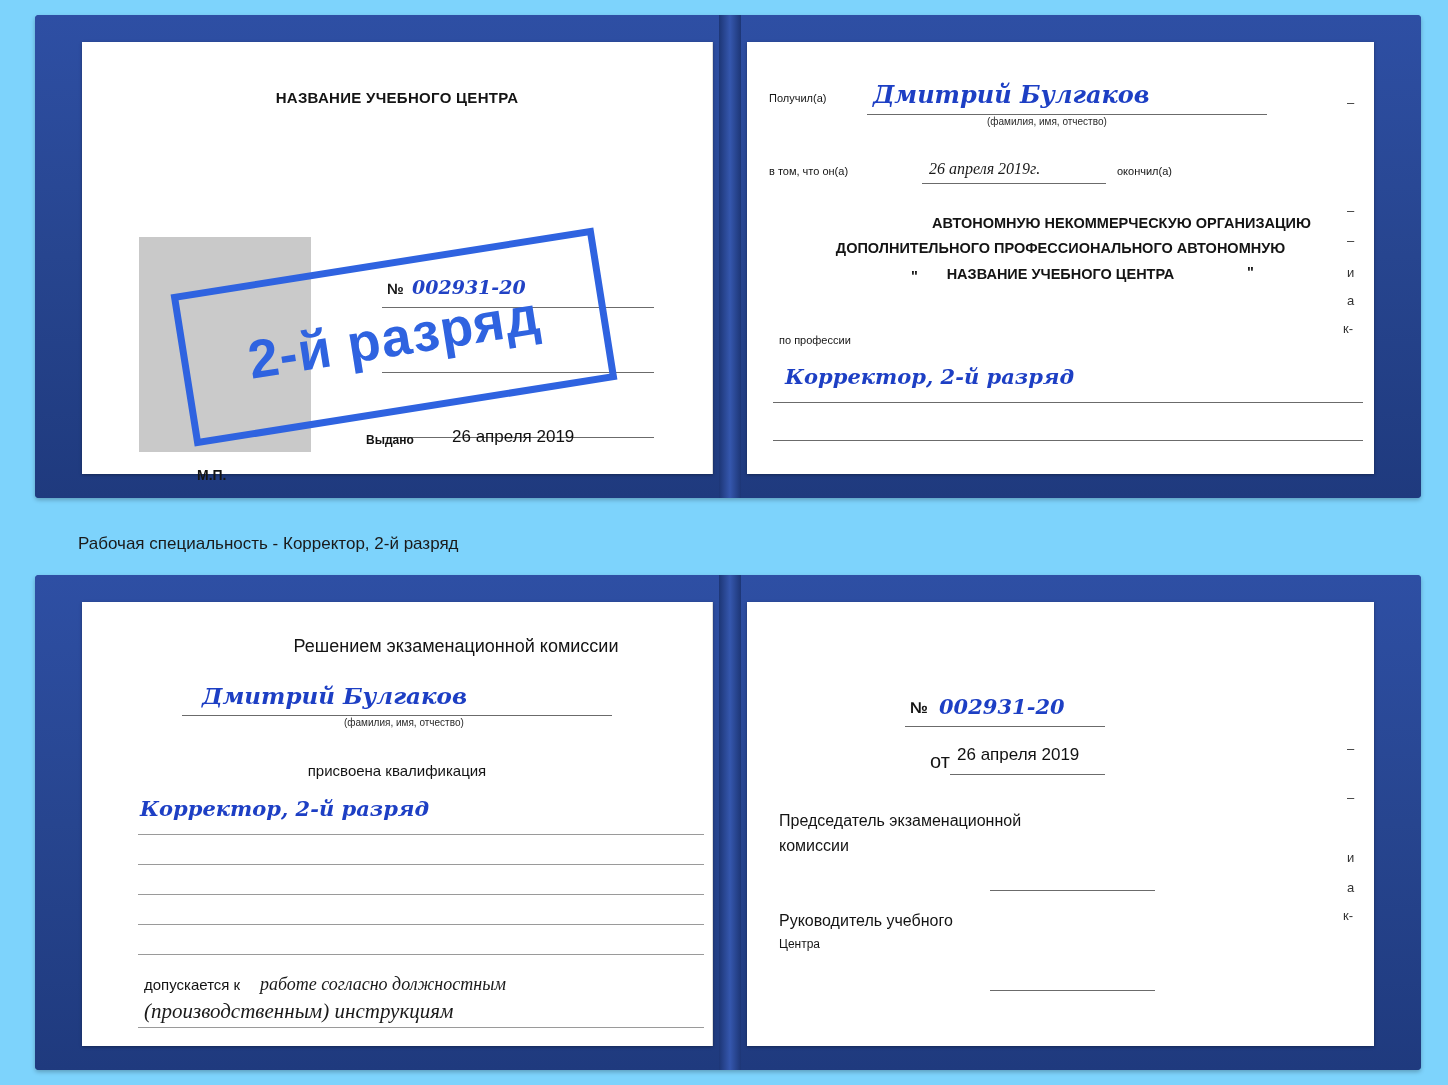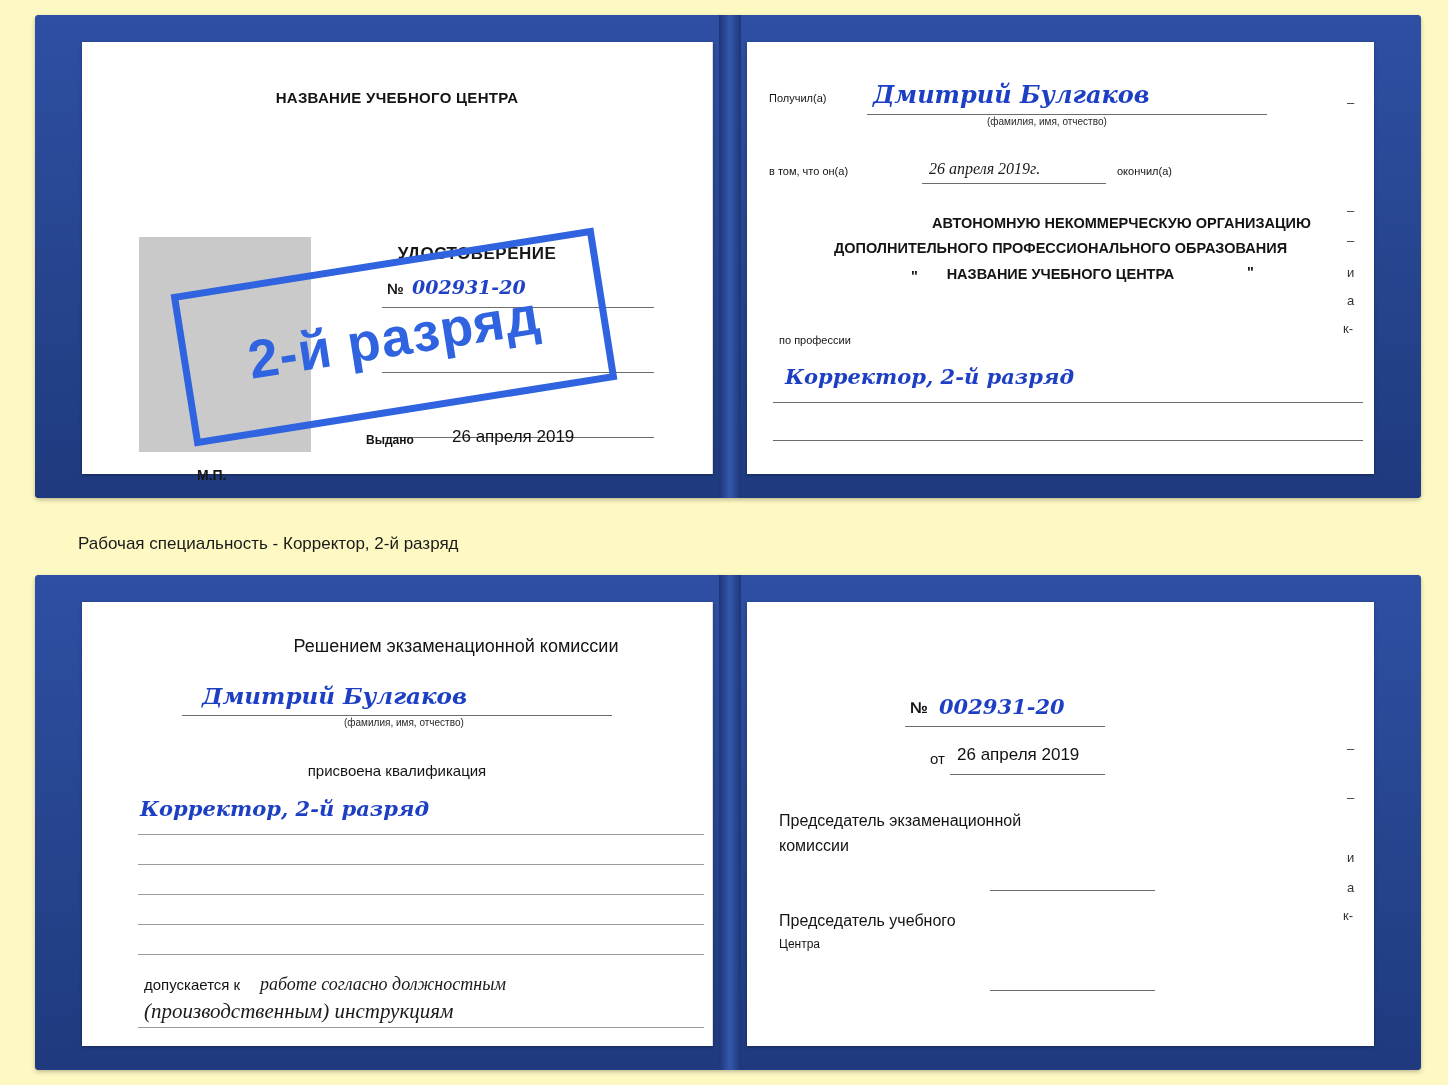--- a/index.html
+++ b/index.html
@@ -6,21 +6,21 @@
     margin: 0;
     padding: 0;
     background: #ffffff;
     font-family: "Liberation Sans", sans-serif;
   }
   #page {
     position: relative;
     width: 1448px;
     height: 1085px;
     overflow: hidden;
-    background: #fef9c3;
+    background: #7dd3fc;
   }
 
   
   .book {
     position: absolute;
     background: #2b4a9b;
     border-radius: 4px;
     box-shadow: 0 2px 4px rgba(0,0,0,0.25);
   }
   .book-inner {
@@ -129,21 +129,20 @@
 
   <div class="book" style="left:35px; top:15px; width:1386px; height:483px;">
     <div class="book-inner"></div>
     <div class="spine" style="left:684px; width:22px;"></div>
 
     <div class="page-sheet left" style="left:47px; top:27px; width:630px; height:432px;">
       <div class="lbl b t-center" style="left:0; top:47px; width:630px; font-size:15px; letter-spacing:0.3px;">НАЗВАНИЕ УЧЕБНОГО ЦЕНТРА</div>
 
       <div class="photo-box" style="left:57px; top:195px; width:172px; height:215px;"></div>
 
-      <div class="lbl b t-center" style="left:230px; top:202px; width:330px; font-size:17px; letter-spacing:0.5px;">УДОСТОВЕРЕНИЕ</div>
 
       <div class="lbl b" style="left:305px; top:238px; font-size:15px;">№</div>
       <div class="hand" style="left:330px; top:234px; font-size:19px;">002931-20</div>
       <div class="rule" style="left:300px; top:265px; width:272px;"></div>
 
       <div class="rule" style="left:300px; top:330px; width:272px;"></div>
       <div class="rule" style="left:300px; top:395px; width:272px;"></div>
 
       <div class="lbl b" style="left:284px; top:391px; font-size:12px;">Выдано</div>
       <div class="typed" style="left:370px; top:385px; font-size:17px;">26 апреля 2019</div>
@@ -156,21 +155,21 @@
       <div class="hand" style="left:126px; top:38px; font-size:24px;">Дмитрий Булгаков</div>
       <div class="rule" style="left:120px; top:72px; width:400px;"></div>
       <div class="tiny" style="left:240px; top:74px;">(фамилия, имя, отчество)</div>
 
       <div class="lbl" style="left:22px; top:123px;">в том, что он(а)</div>
       <div class="hand-dark" style="left:182px; top:118px; font-size:16px;">26 апреля 2019г.</div>
       <div class="rule" style="left:175px; top:141px; width:184px;"></div>
       <div class="lbl" style="left:370px; top:123px;">окончил(а)</div>
 
       <div class="lbl b t-center" style="left:0; top:173px; width:749px; font-size:14.5px;">АВТОНОМНУЮ НЕКОММЕРЧЕСКУЮ ОРГАНИЗАЦИЮ</div>
-      <div class="lbl b t-center" style="left:0; top:198px; width:627px; font-size:14.5px;">ДОПОЛНИТЕЛЬНОГО ПРОФЕССИОНАЛЬНОГО ОБРАЗОВАНИЯ</div>
+      <div class="lbl b t-center" style="left:0; top:198px; width:627px; font-size:14.5px;">ДОПОЛНИТЕЛЬНОГО ПРОФЕССИОНАЛЬНОГО АВТОНОМНУЮ</div>
       <div class="lbl b" style="left:164px; top:226px; font-size:14.5px;">"</div>
       <div class="lbl b t-center" style="left:0; top:224px; width:627px; font-size:14.5px;">НАЗВАНИЕ УЧЕБНОГО ЦЕНТРА</div>
       <div class="lbl b" style="left:500px; top:222px; font-size:14.5px;">"</div>
 
       <div class="lbl" style="left:32px; top:292px;">по профессии</div>
       <div class="hand" style="left:38px; top:322px; font-size:21px;">Корректор, 2-й разряд</div>
       <div class="rule" style="left:26px; top:360px; width:590px;"></div>
       <div class="rule" style="left:26px; top:398px; width:590px;"></div>
     </div>
 
@@ -214,29 +213,29 @@
       <div class="hand-dark" style="left:62px; top:397px; font-size:21px;">(производственным) инструкциям</div>
       <div class="rule light" style="left:56px; top:425px; width:566px;"></div>
     </div>
 
     <div class="page-sheet" style="left:712px; top:27px; width:627px; height:444px;">
 
       <div class="lbl b" style="left:163px; top:97px; font-size:16px;">№</div>
       <div class="hand" style="left:192px; top:92px; font-size:21px;">002931-20</div>
       <div class="rule" style="left:158px; top:124px; width:200px;"></div>
 
-      <div class="lbl" style="left:183px; top:148px; font-size:15px;">от</div>
+      <div class="lbl" style="left:183px; top:148px; font-size:20px;">от</div>
       <div class="typed" style="left:210px; top:143px; font-size:17px;">26 апреля 2019</div>
       <div class="rule" style="left:203px; top:172px; width:155px;"></div>
 
       <div class="lbl" style="left:32px; top:210px; font-size:16px;">Председатель экзаменационной</div>
       <div class="lbl" style="left:32px; top:235px; font-size:16px;">комиссии</div>
       <div class="rule" style="left:243px; top:288px; width:165px;"></div>
 
-      <div class="lbl" style="left:32px; top:310px; font-size:16px;">Председатель учебного</div>
+      <div class="lbl" style="left:32px; top:310px; font-size:16px;">Руководитель учебного</div>
       <div class="lbl" style="left:32px; top:335px; font-size:12px;">Центра</div>
       <div class="rule" style="left:243px; top:388px; width:165px;"></div>
     </div>
 
     <div class="frag" style="left:1312px; top:166px;">–</div>
     <div class="frag" style="left:1312px; top:215px;">–</div>
     <div class="frag" style="left:1312px; top:275px;">и</div>
     <div class="frag" style="left:1312px; top:305px;">а</div>
     <div class="frag" style="left:1308px; top:333px;">к-</div>
   </div>

